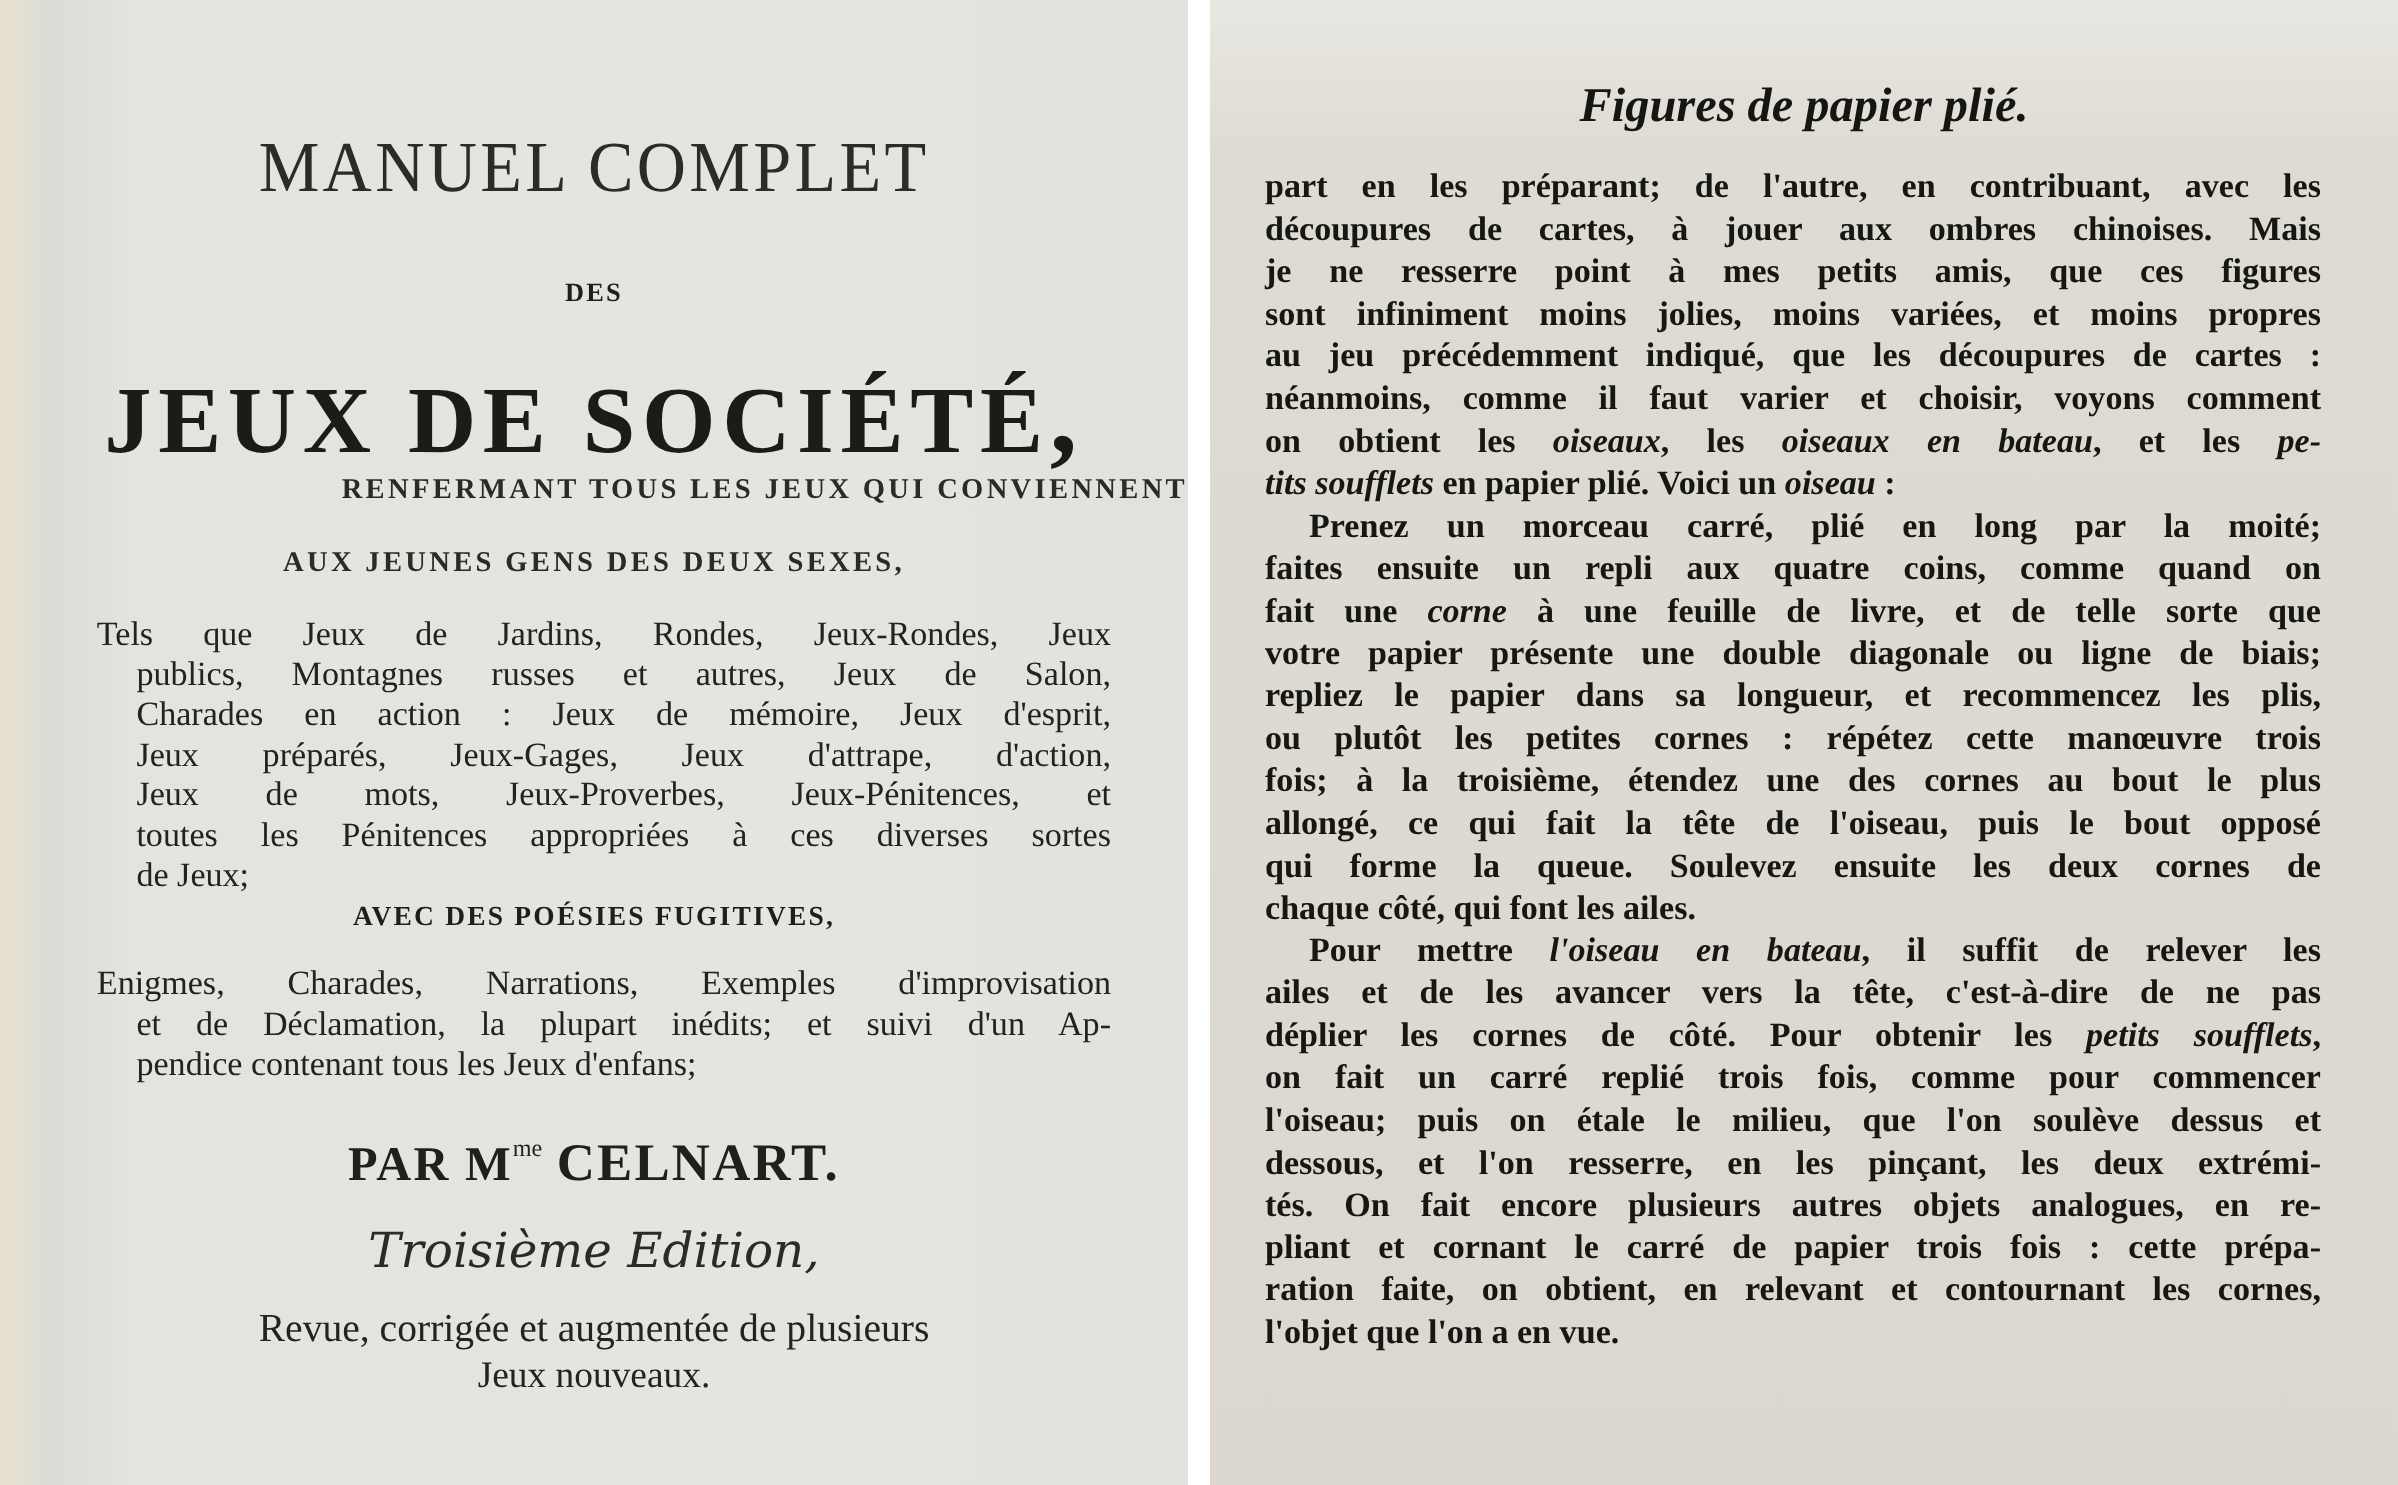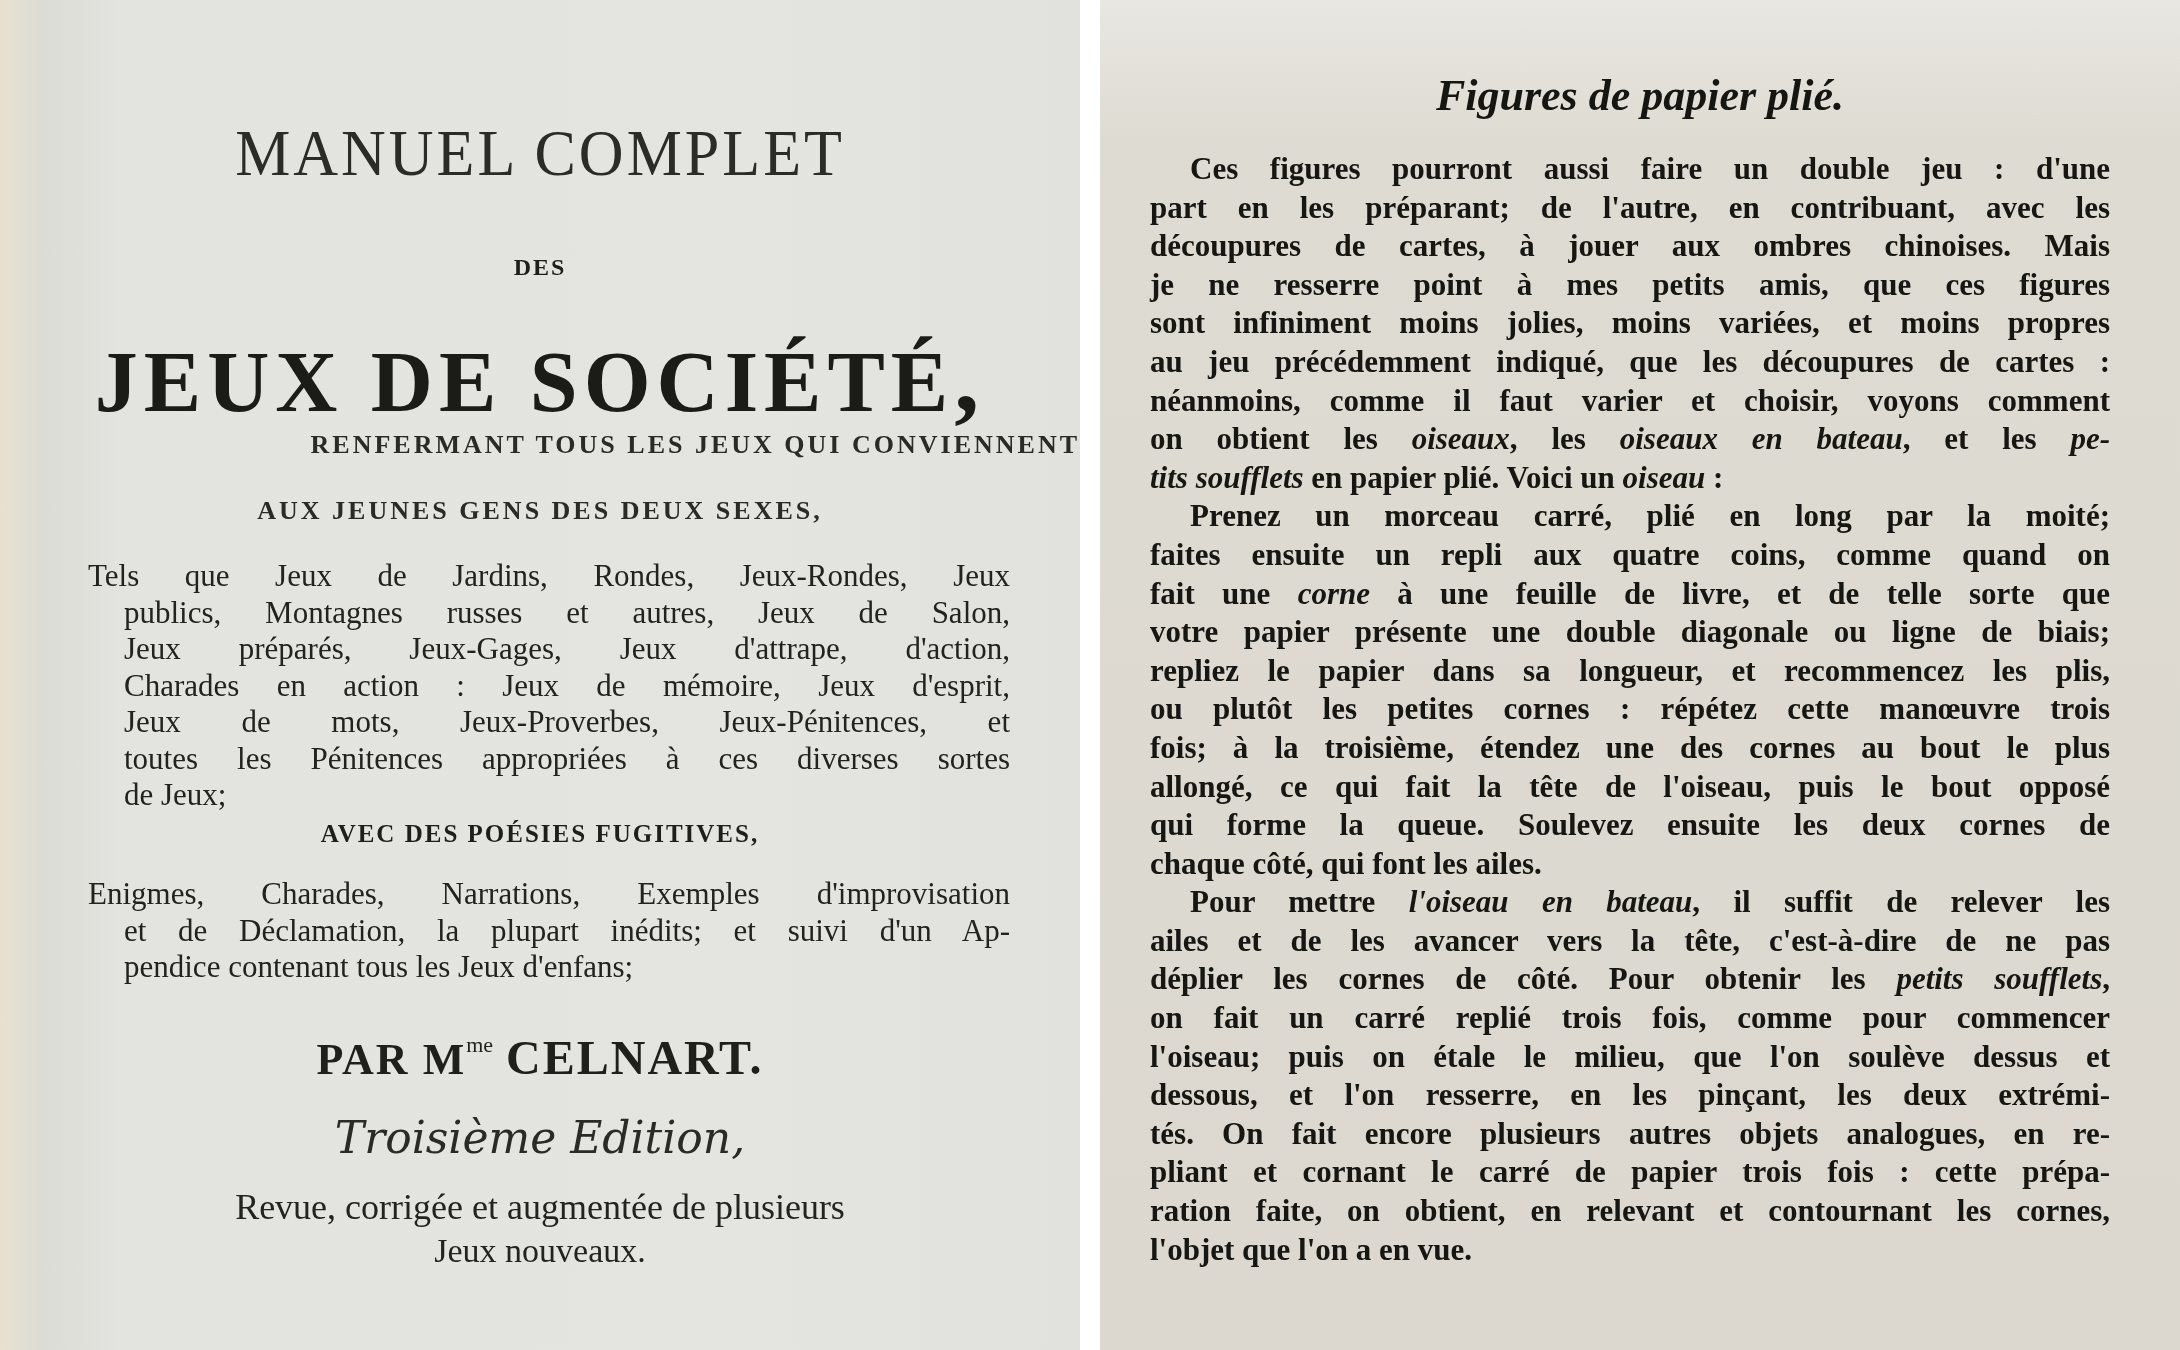--- a/index.html
+++ b/index.html
@@ -64,22 +64,22 @@
 <div class="page" id="left-page">
   <div class="lp-line t-manuel">MANUEL COMPLET</div>
   <div class="lp-line t-des">DES</div>
   <div class="lp-line t-jeux"><span>JEUX DE SOCIÉTÉ</span><span class="comma">,</span></div>
   <div class="lp-line t-caps t-renf">RENFERMANT TOUS LES JEUX QUI CONVIENNENT</div>
   <div class="lp-line t-caps t-aux">AUX JEUNES GENS DES DEUX SEXES,</div>
 
   <div class="lp-para p-tels">
     <span class="ln">Tels que Jeux de Jardins, Rondes, Jeux-Rondes, Jeux</span>
     <span class="ln indent">publics, Montagnes russes et autres, Jeux de Salon,</span>
+    <span class="ln indent">Charades en action : Jeux de mémoire, Jeux d'esprit,</span>
     <span class="ln indent">Jeux préparés, Jeux-Gages, Jeux d'attrape, d'action,</span>
-    <span class="ln indent">Charades en action : Jeux de mémoire, Jeux d'esprit,</span>
     <span class="ln indent">Jeux de mots, Jeux-Proverbes, Jeux-Pénitences, et</span>
     <span class="ln indent">toutes les Pénitences appropriées à ces diverses sortes</span>
     <span class="ln indent last">de Jeux;</span>
   </div>
 
   <div class="lp-line t-avec">AVEC DES POÉSIES FUGITIVES,</div>
 
   <div class="lp-para p-enig">
     <span class="ln">Enigmes, Charades, Narrations, Exemples d'improvisation</span>
     <span class="ln indent">et de Déclamation, la plupart inédits; et suivi d'un Ap-</span>
@@ -90,21 +90,20 @@
   <div class="lp-line t-ed">Troisième Edition,</div>
   <div class="lp-line t-revue">Revue, corrigée et augmentée de plusieurs</div>
   <div class="lp-line t-nouv">Jeux nouveaux.</div>
 </div>
 
 <div class="gutter"></div>
 
 <div class="page" id="right-page">
   <div class="rp-title">Figures de papier plié.</div>
   <div class="rp-body" id="rp-body">
-      <span class="ln indent">Ces figures pourront aussi faire un double jeu : d'une</span>
       <span class="ln">part en les préparant; de l'autre, en contribuant, avec les</span>
       <span class="ln">découpures de cartes, à jouer aux ombres chinoises. Mais</span>
       <span class="ln">je ne resserre point à mes petits amis, que ces figures</span>
       <span class="ln">sont infiniment moins jolies, moins variées, et moins propres</span>
       <span class="ln">au jeu précédemment indiqué, que les découpures de cartes :</span>
       <span class="ln">néanmoins, comme il faut varier et choisir, voyons comment</span>
       <span class="ln">on obtient les <i>oiseaux</i>, les <i>oiseaux en bateau</i>, et les <i>pe-</i></span>
       <span class="ln last"><i>tits soufflets</i> en papier plié. Voici un <i>oiseau</i> :</span>
       <span class="ln indent">Prenez un morceau carré, plié en long par la moité;</span>
       <span class="ln">faites ensuite un repli aux quatre coins, comme quand on</span>

